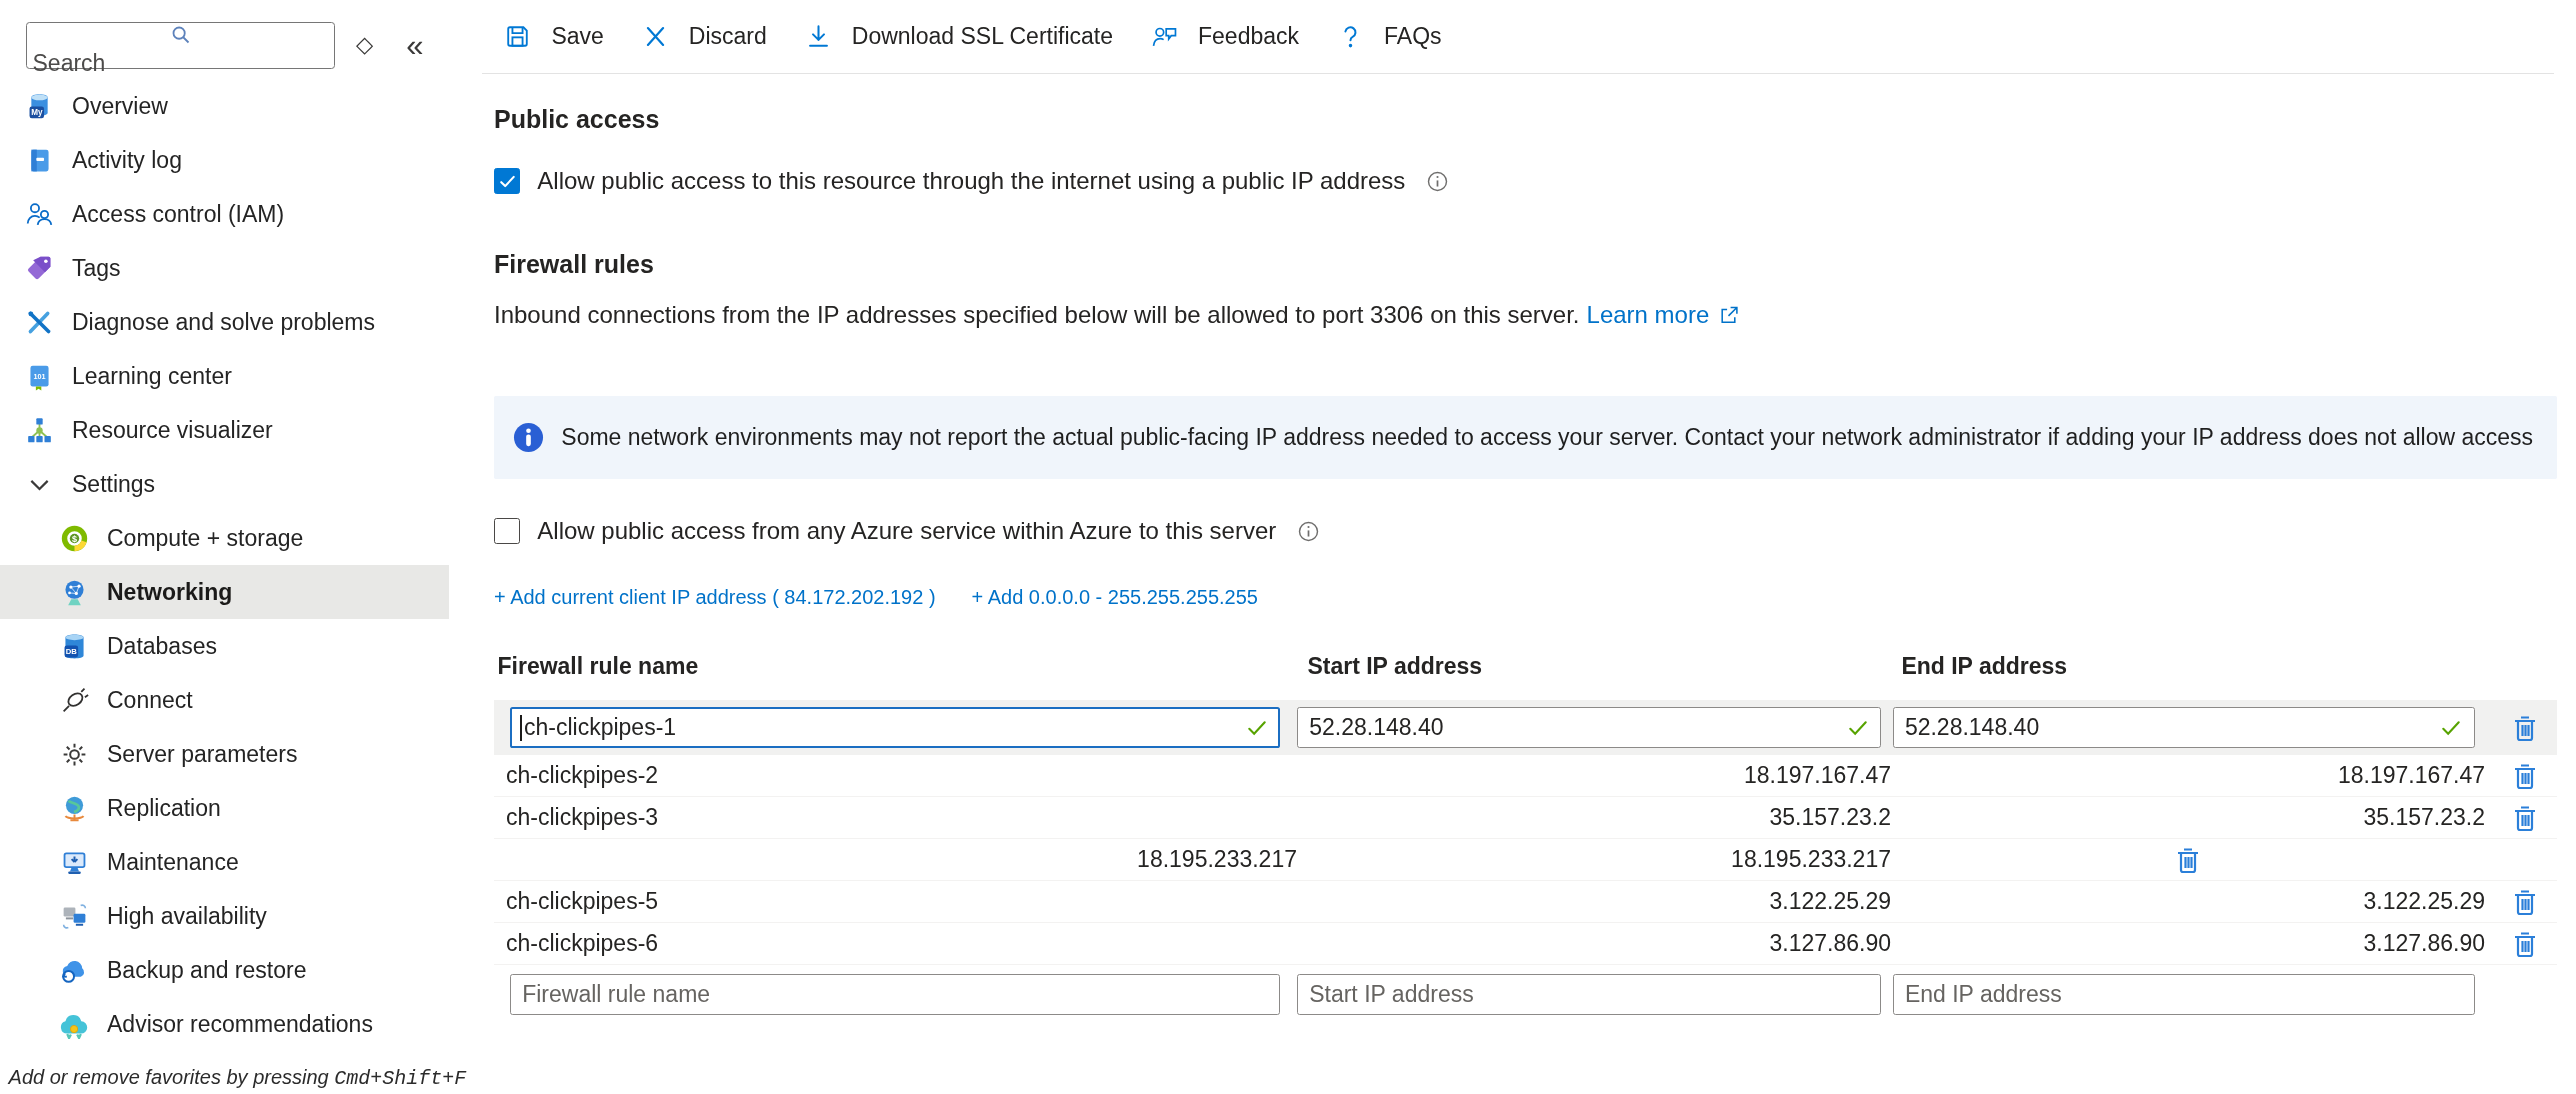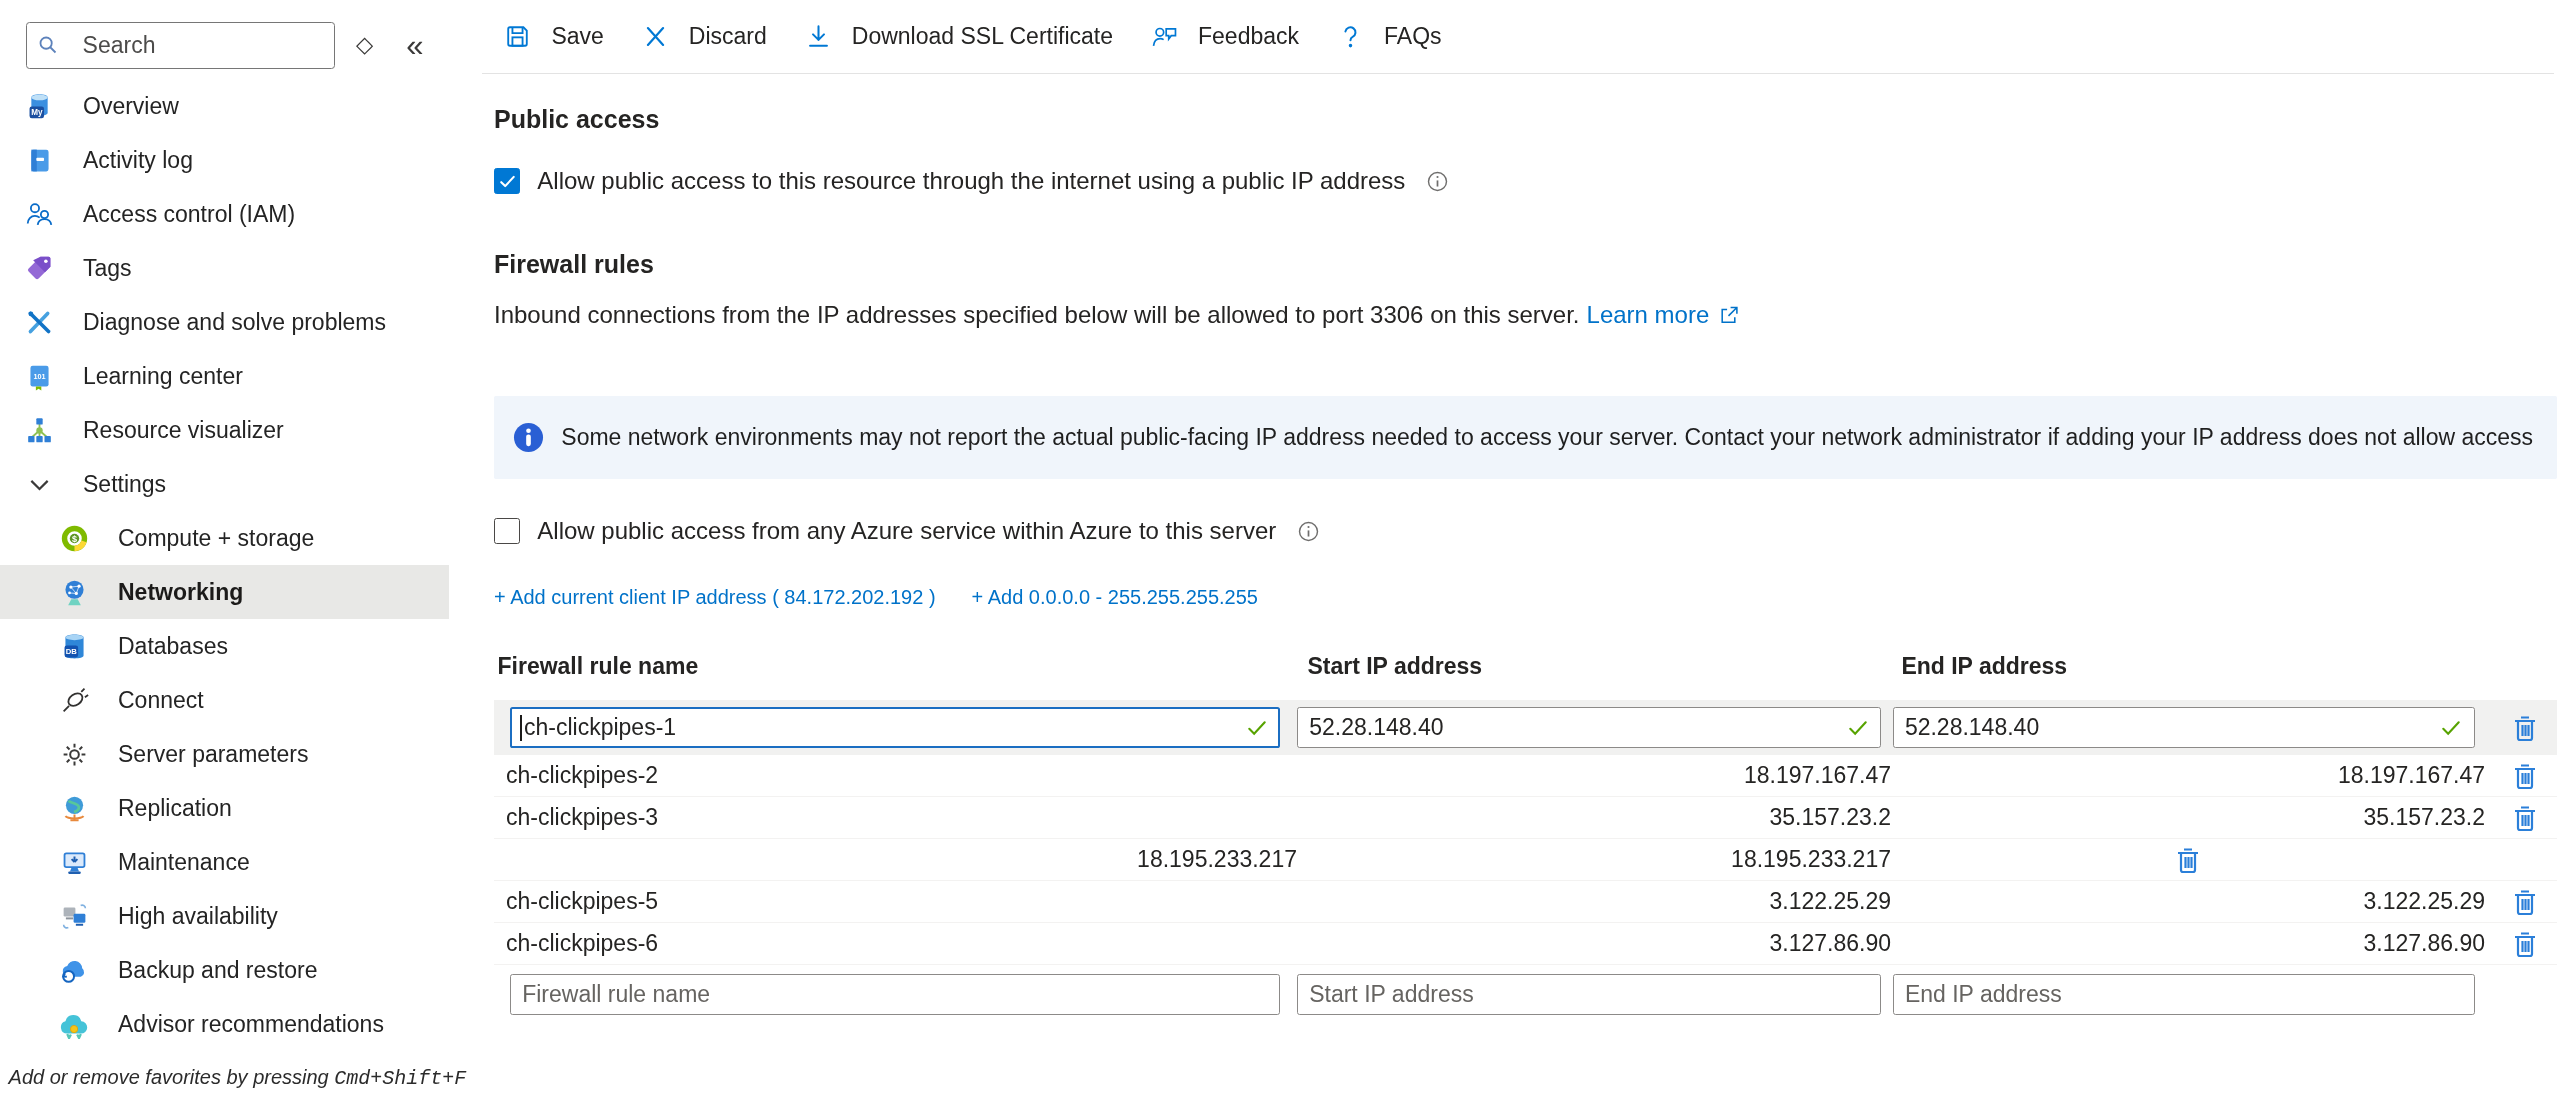--- a/index.html
+++ b/index.html
@@ -4,31 +4,31 @@
 <style>
   * { box-sizing: border-box; margin: 0; padding: 0; }
   html,body { width: 2576px; height: 1095px; overflow: hidden; background: #fff;
     font-family: "Liberation Sans", sans-serif; color: #292827; }
   .app { display: flex; width: 2576px; height: 1095px; }
 
   
   .sidebar { flex: 0 0 449px; width: 449px; padding-top: 21px; position: relative; }
   .search-row { display: flex; align-items: center; padding-left: 26px; height: 48px; }
   .search-box { width: 309px; height: 47px; border: 1.7px solid #767676; border-radius: 3.5px;
-    display: flex; align-items: center; padding: 0 8.6px; gap: 23px; background: #fff; }
+    display: flex; align-items: center; padding: 0 8.6px; gap: 3px; background: #fff; flex-direction: column; }
   .search-box svg { width: 24px; height: 24px; flex: 0 0 24px; }
   .search-box input { border: none; outline: none; flex: 1; font-size: 23px;
     font-family: "Liberation Sans", sans-serif; color: #3b3a39; background: transparent; min-width: 0; }
   .search-box input::placeholder { color: #4c4b4a; opacity: 1; }
   .mini-btn { color: #3b3a39; cursor: pointer; line-height: 1; }
   .diamond { font-size: 22.4px; margin-left: 21px; }
   .collapse { font-size: 31px; margin-left: 33px; }
 
   .nav { margin-top: 10.4px; }
-  .nav-item { height: 54px; display: flex; align-items: center; gap: 28px;
+  .nav-item { height: 54px; display: flex; align-items: center; gap: 17px;
     padding-left: 24px; font-size: 23px; color: #242424; cursor: pointer; }
   .nav-item .nicon { width: 31px; height: 31px; flex: 0 0 31px;
     display: flex; align-items: center; justify-content: center; }
   .nav-item .nicon svg { width: 29px; height: 29px; }
   .nav-item.sub { padding-left: 59px; }
   .nav-item.selected { background: #e8e8e6; font-weight: bold; color: #1b1a19; }
   .nlabel { white-space: nowrap; }
 
   .sidebar-footer { position: absolute; left: 8.6px; bottom: 5.2px; font-style: italic;
     font-size: 20px; color: #2b2b2b; white-space: nowrap; }

